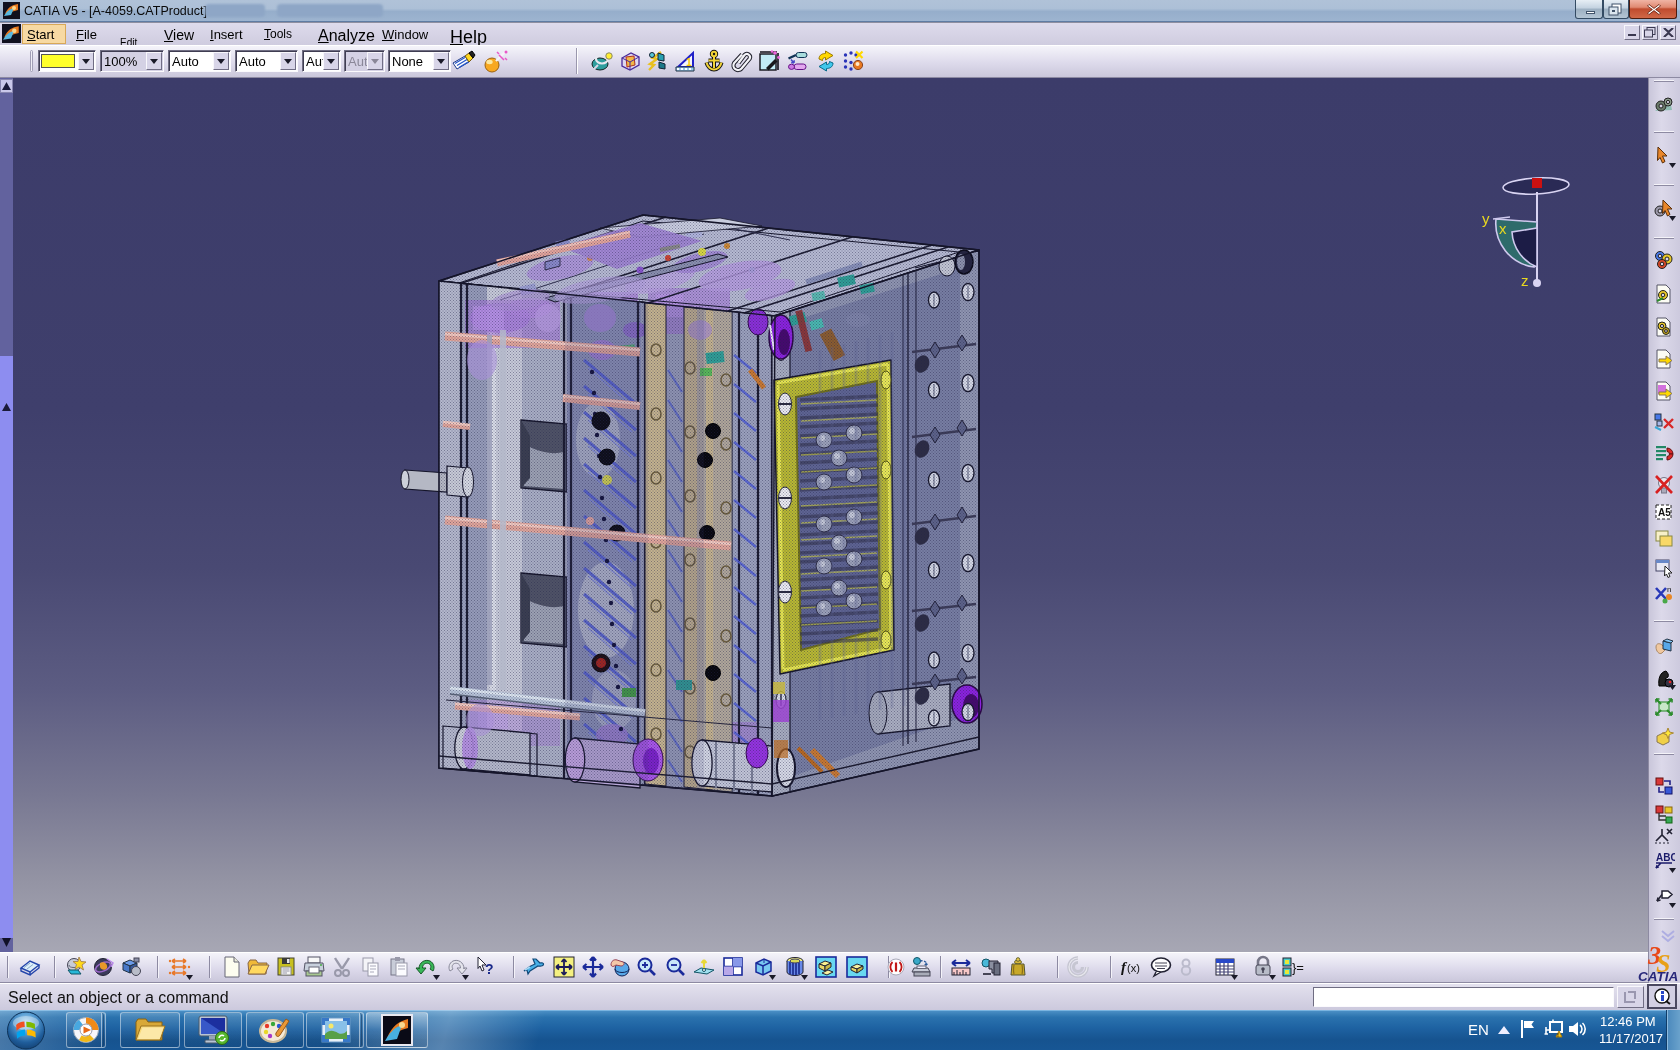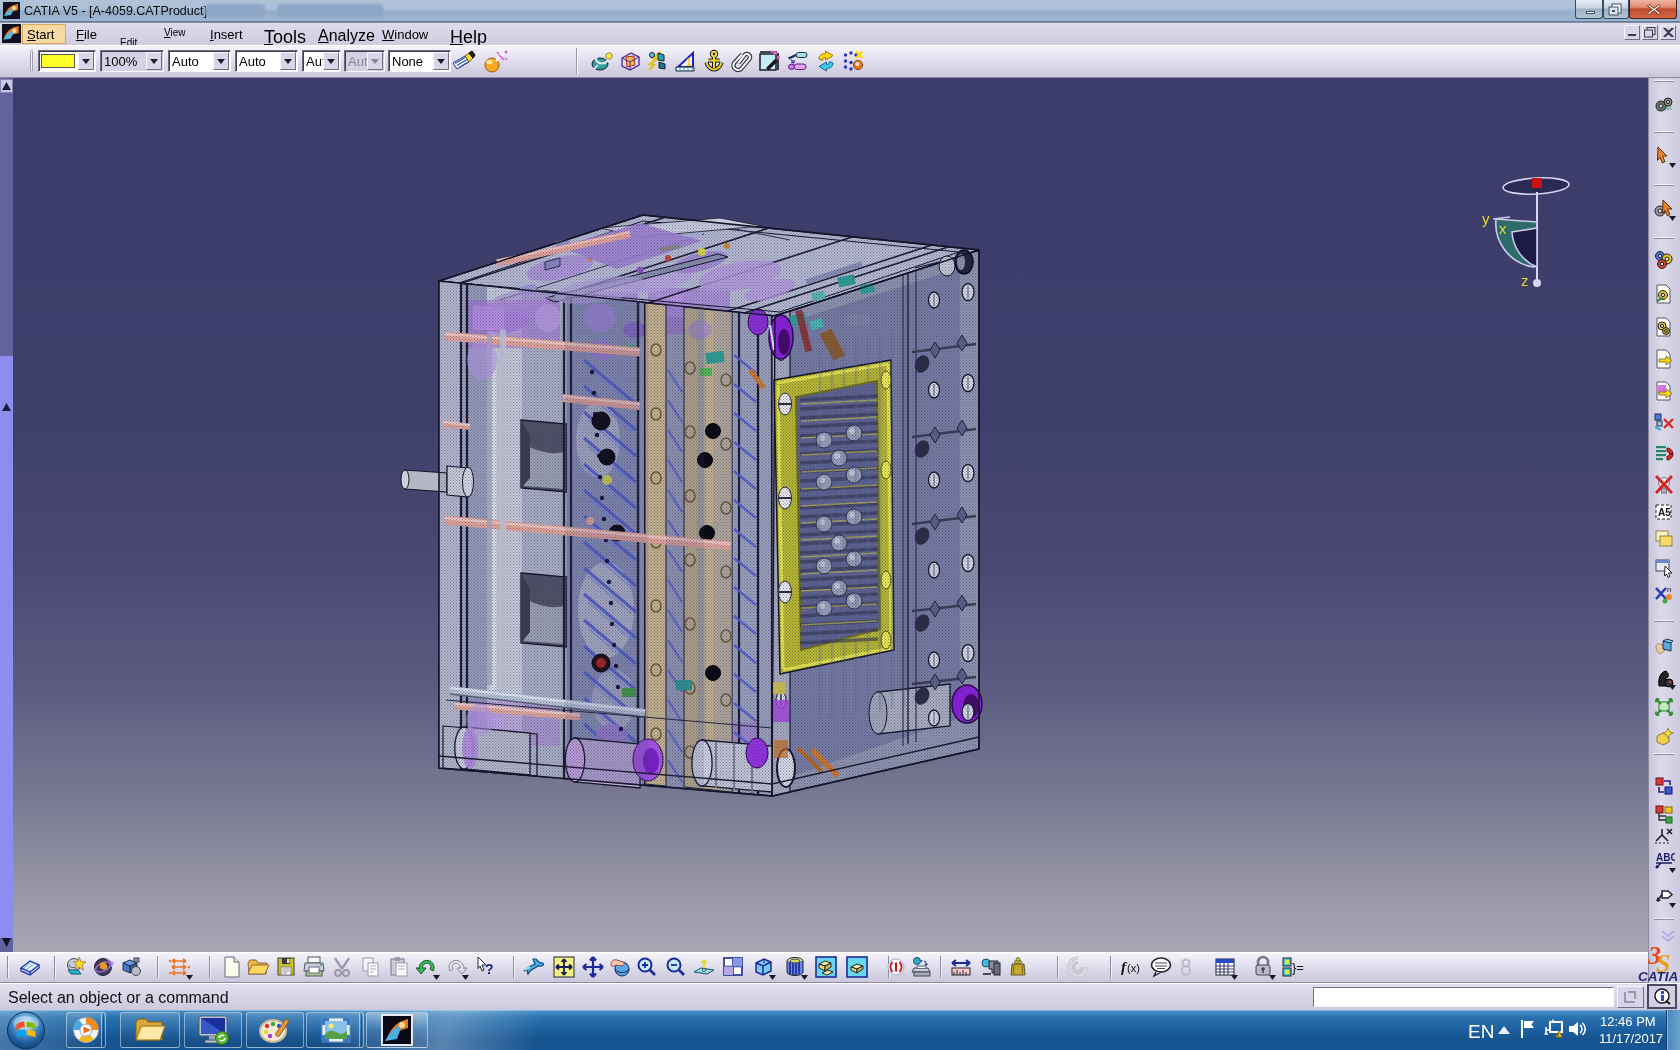--- a/index.html
+++ b/index.html
@@ -34,23 +34,23 @@
 <svg class="a" style="left:2px;top:24px" width="19" height="19" viewBox="0 0 17 17">
       <rect width="17" height="17" fill="#10101e"></rect>
       <path d="M2 12 C5 5 9 3 15 2 L15 8 C10 9 6 11 2 12 Z" fill="#e87a20"></path>
       <path d="M1 14 C4 9 7 7 11 6 L8 13 Z" fill="#58b8e0"></path>
       <circle cx="11" cy="6" r="2" fill="#f8d890"></circle>
     </svg>
 <div class="a" style="left:22px;top:24px;width:44px;height:20px;background:#f7d9a3;border:1px solid #d8a858"></div>
 <div class="txt" style="left:27px;top:27px;font-size:13px"><u>S</u>tart</div>
 <div class="txt" style="left:76px;top:27px;font-size:13px"><u>F</u>ile</div>
 <div class="txt" style="left:120px;top:37px;font-size:10px"><u>E</u>dit</div>
-<div class="txt" style="left:164px;top:27px;font-size:10px"><u>V</u>iew</div>
+<div class="txt" style="left:164px;top:27px;font-size:14px"><u>V</u>iew</div>
 <div class="txt" style="left:210px;top:27px;font-size:13px"><u>I</u>nsert</div>
-<div class="txt" style="left:264px;top:27px;font-size:18px"><u>T</u>ools</div>
+<div class="txt" style="left:264px;top:27px;font-size:12px"><u>T</u>ools</div>
 <div class="txt" style="left:318px;top:27px;font-size:16px"><u>A</u>nalyze</div>
 <div class="txt" style="left:382px;top:27px;font-size:13px"><u>W</u>indow</div>
 <div class="txt" style="left:450px;top:27px;font-size:18px"><u>H</u>elp</div>
 <div class="a" style="left:1624px;top:25px;width:16px;height:15px;background:#d8d5e8;border:1px solid;border-color:#f8f7fc #706d84 #706d84 #f8f7fc"></div>
 <div class="a" style="left:1642px;top:25px;width:16px;height:15px;background:#d8d5e8;border:1px solid;border-color:#f8f7fc #706d84 #706d84 #f8f7fc"></div>
 <div class="a" style="left:1660px;top:25px;width:16px;height:15px;background:#d8d5e8;border:1px solid;border-color:#f8f7fc #706d84 #706d84 #f8f7fc"></div>
 <div class="a" style="left:1628px;top:34px;width:8px;height:2px;background:#3a3850"></div>
 <svg class="a" style="left:1644px;top:27px" width="12" height="11" viewBox="0 0 12 11">
       <rect x="3" y="0.5" width="8" height="7" fill="none" stroke="#3a3850"></rect>
       <rect x="0.5" y="3" width="8" height="7" fill="#d8d5e8" stroke="#3a3850"></rect>
@@ -1118,21 +1118,21 @@
       <circle cx="11" cy="10" r="2.5" fill="#f8e868"></circle>
       <path d="M2 2 h7 v3 h-4 v4 h-3 Z M30 2 h-7 v3 h4 v4 h3 Z M2 26 h7 v-3 h-4 v-4 h-3 Z M30 26 h-7 v-3 h4 v-4 h3 Z" fill="#3878c8"></path>
     </svg>
     <svg class="a" style="left:381px;top:1014px" width="32" height="32" viewBox="0 0 32 32">
       <rect width="32" height="32" fill="#e8e8f0"></rect>
       <rect x="2" y="2" width="28" height="28" fill="#0a0a16"></rect>
       <path d="M6 24 C11 12 18 7 27 5 L27 14 C19 16 12 20 6 24 Z" fill="#e87a20"></path>
       <path d="M4 27 C9 18 14 13 21 11 L16 25 Z" fill="#48b0e0"></path>
       <circle cx="21" cy="11" r="3" fill="#f8d890"></circle>
     </svg>
-<div class="txt" style="left:1468px;top:1021px;font-size:19px;color:#fff">EN</div>
+<div class="txt" style="left:1468px;top:1021px;font-size:15px;color:#fff">EN</div>
 <svg class="a" style="left:1498px;top:1026px" width="12" height="8">
       <path d="M6 0 L12 8 H0 Z" fill="#eef"></path>
     </svg>
 <svg class="a" style="left:1519px;top:1018px" width="18" height="22" viewBox="0 0 18 22">
       <path d="M3 2 V20" stroke="#fff" stroke-width="2"></path>
       <path d="M5 3 H15 L12.5 6.5 L15 10 H5 Z" fill="#fff"></path>
     </svg>
 <svg class="a" style="left:1543px;top:1018px" width="22" height="22" viewBox="0 0 22 22">
       <rect x="7" y="4" width="12" height="10" fill="none" stroke="#fff" stroke-width="2"></rect>
       <path d="M10 1.5 V4 M3 9 V16 M1.5 16 H5 M3 12 H7" stroke="#fff" stroke-width="1.6"></path>

